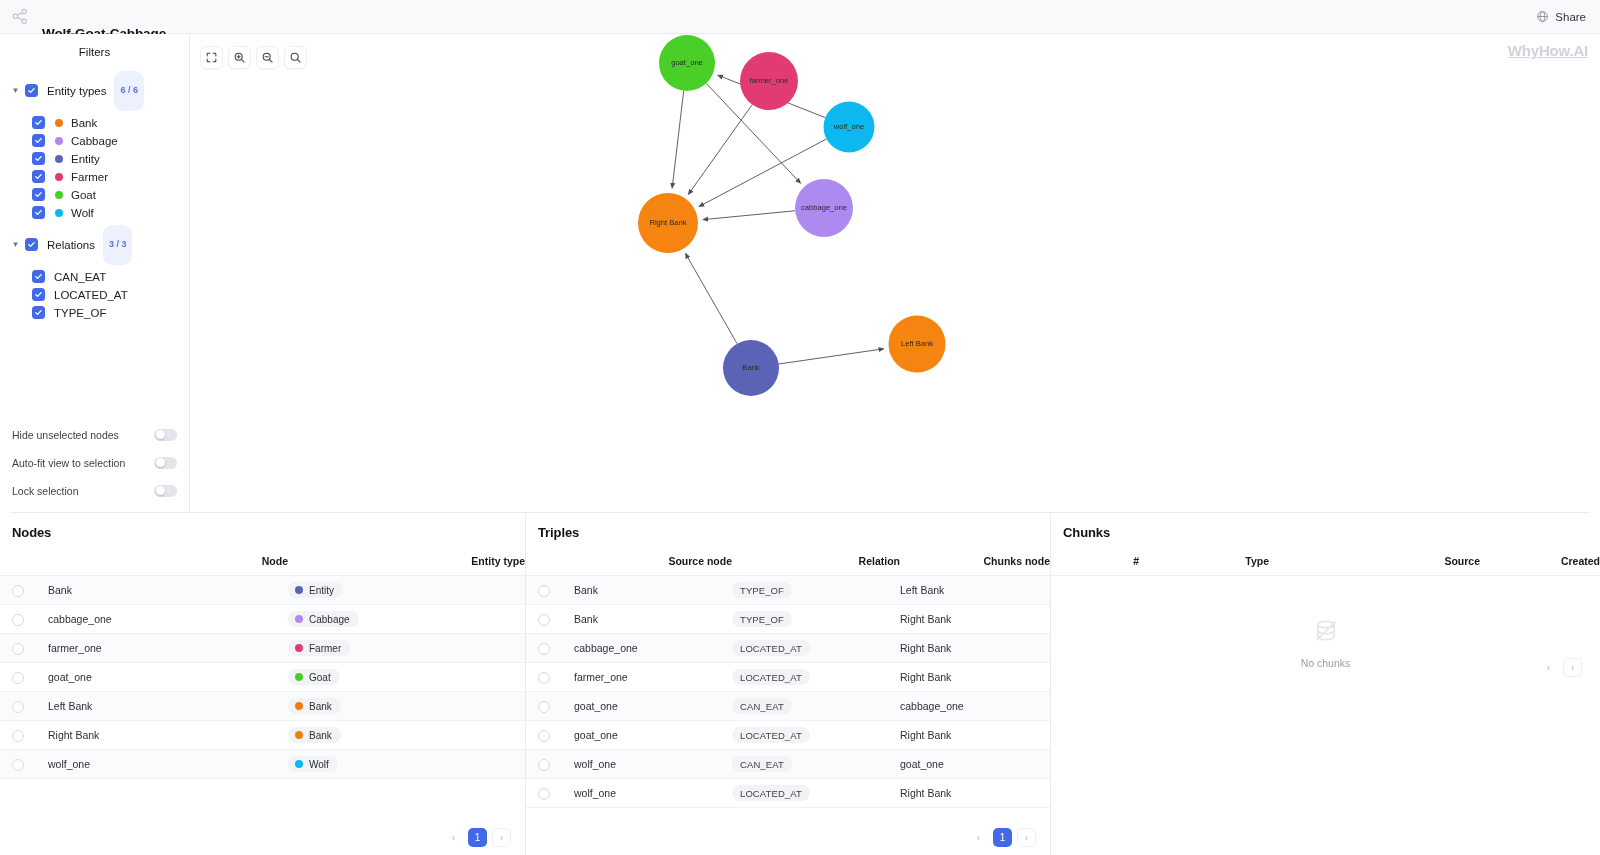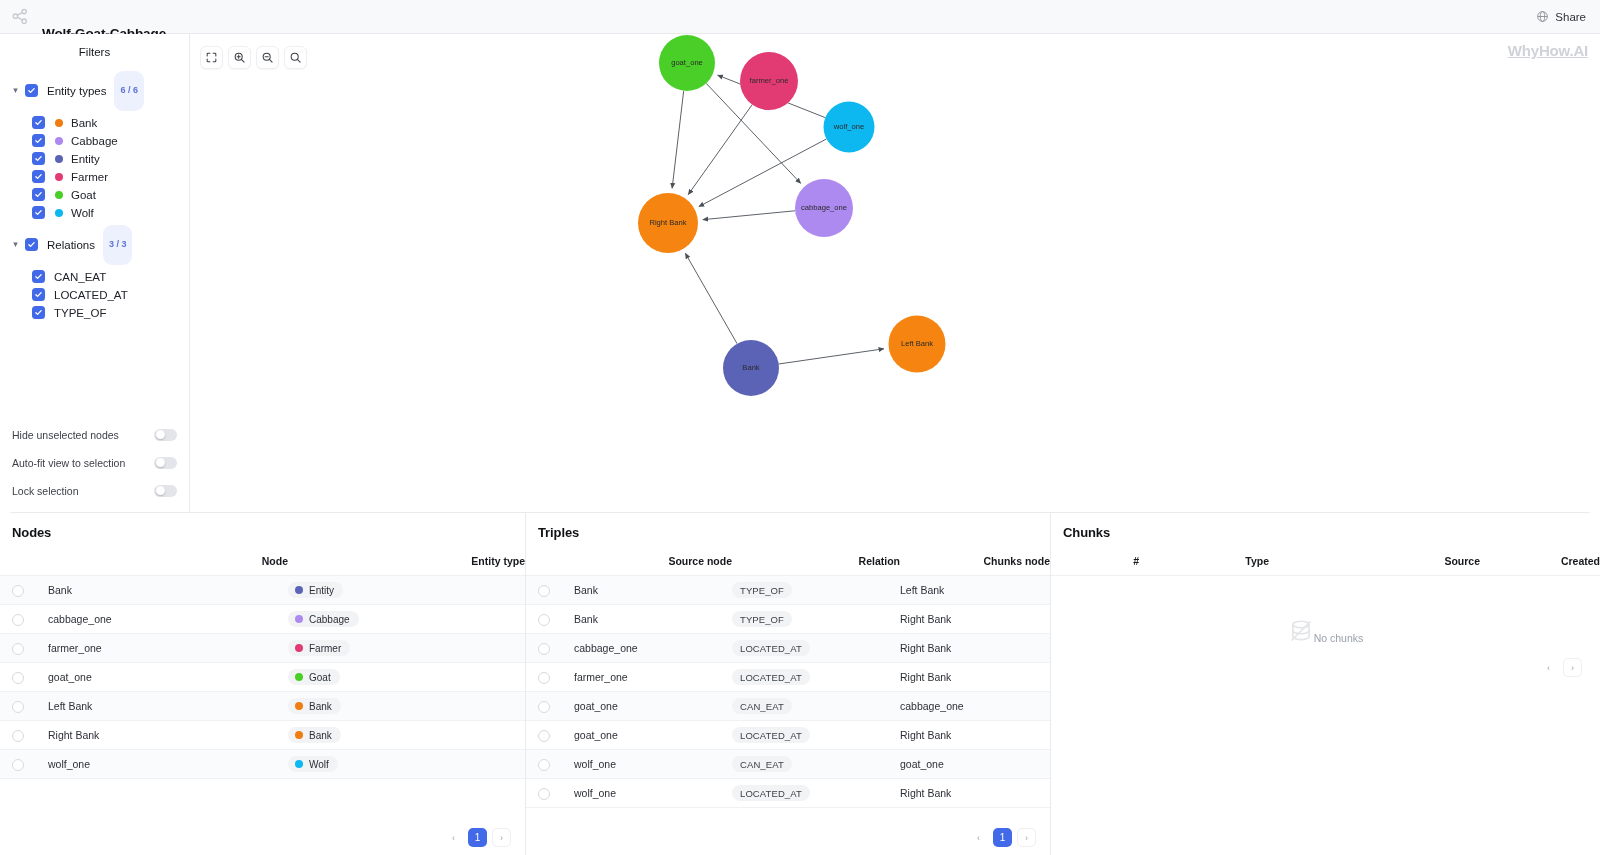--- a/index.html
+++ b/index.html
@@ -103,21 +103,21 @@
   .col-sel { width: 36px; padding-left: 12px !important; }
   .type-chip { display: inline-flex; align-items: center; gap: 6px; background: #f2f3f5; border-radius: 10px; padding: 2.5px 9px 2.5px 7px; font-size: 10px; color: #2c2f36; }
   .type-chip .dot { margin-left: 0; }
   .rel-chip { display: inline-block; background: #f2f3f5; border-radius: 9px; padding: 2.5px 8px; font-size: 9.5px; color: #3c3f46; letter-spacing: .1px; }
 
   .pager { position: absolute; right: 14px; bottom: 8px; display: flex; align-items: center; gap: 5px; }
   .pg-btn { width: 19px; height: 19px; border-radius: 5px; border: 1px solid #edeff2; background: #fff; display: flex; align-items: center; justify-content: center; font-size: 9px; color: #9aa0aa; cursor: pointer; }
   .pg-num { width: 19px; height: 19px; border-radius: 5px; background: #4169e8; color: #fff; font-size: 10px; display: flex; align-items: center; justify-content: center; cursor: pointer; font-weight: 500; }
   .pg-btn.plain { border: none; }
 
-  .empty-wrap { display: flex; align-items: center; justify-content: center; padding-top: 42px; }
+  .empty-wrap { display: flex; flex-direction: column; align-items: center; justify-content: center; padding-top: 42px; }
   .empty-wrap .ic { opacity: .28; }
   .empty-wrap .txt { font-size: 10.5px; color: #9aa0aa; margin-top: 9px; }
 </style>
 </head>
 <body>
 
 <div class="app">
 
   <div class="topbar">
     <span class="logo-icon">

